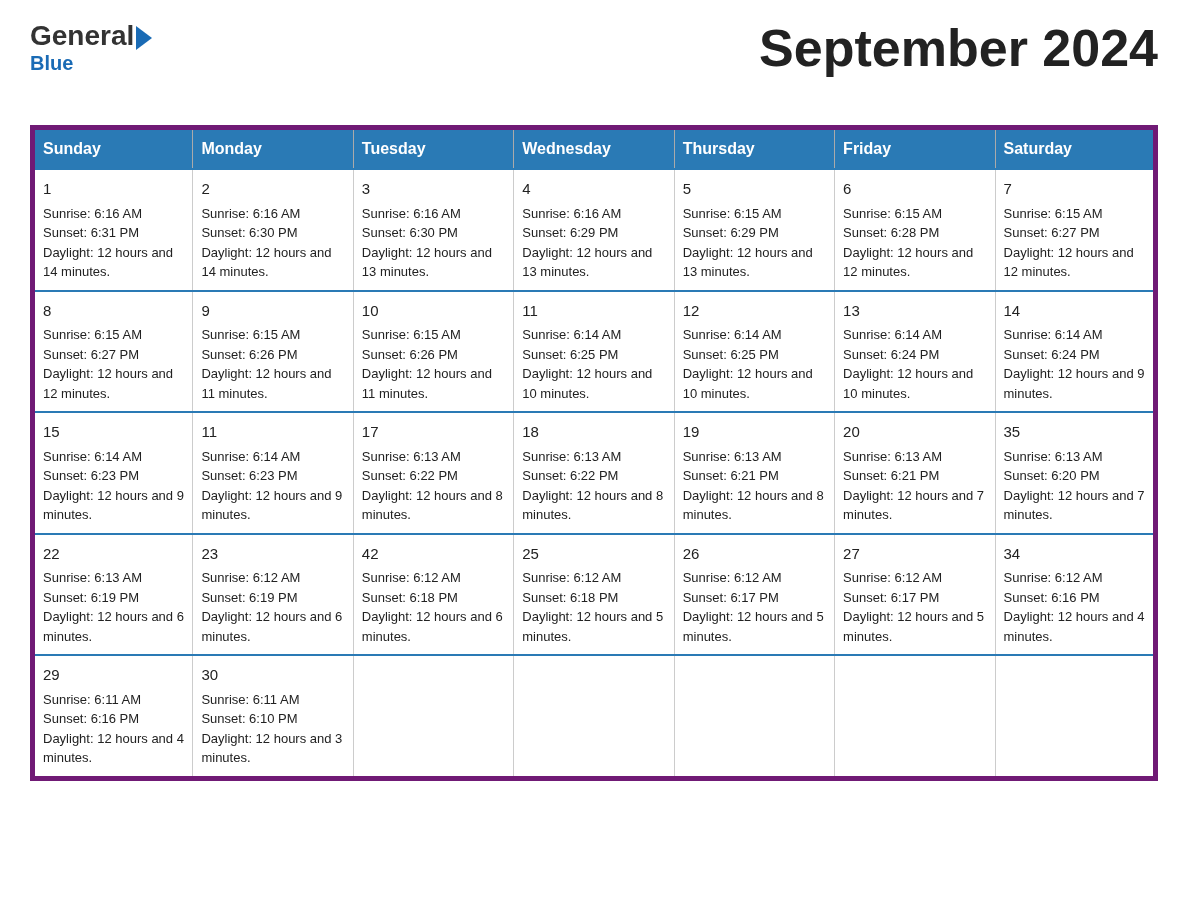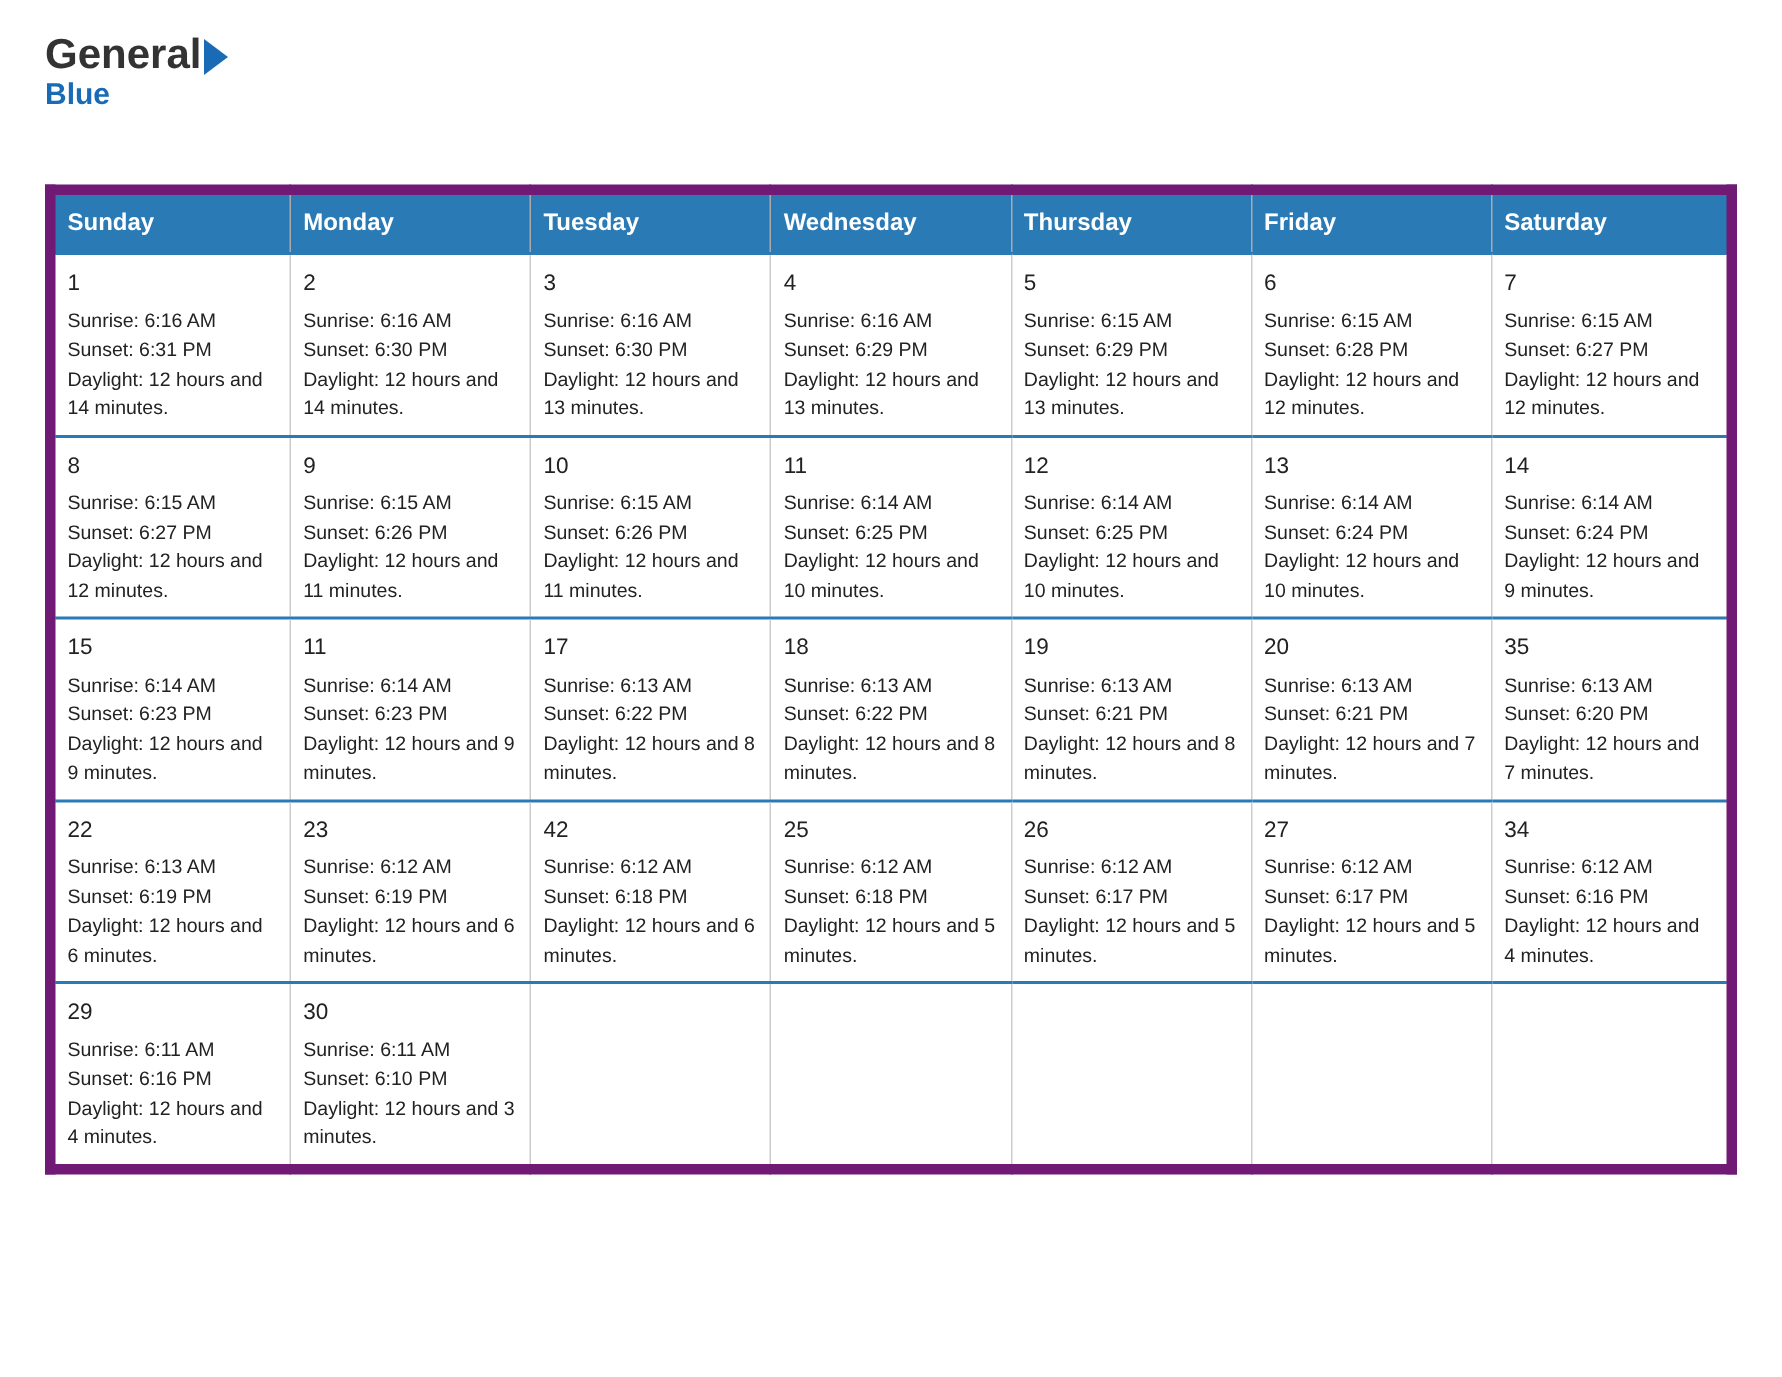--- a/index.html
+++ b/index.html
@@ -49,21 +49,21 @@
       line-height: 1.1;
     }
     .calendar-subtitle {
       font-size: 22px;
       color: #444;
       margin-top: 4px;
     }
     .calendar {
       width: 100%;
       border-collapse: collapse;
-      border: 7px solid #701a75;
+      border: 5px solid #701a75;
       margin-top: 48px;
     }
     .calendar th {
       background-color: #2a7ab5;
       color: #fff;
       font-size: 16px;
       font-weight: bold;
       padding: 10px 8px;
       text-align: left;
       border: 1px solid #aaa;
@@ -100,20 +100,21 @@
       <div style="display:flex;">
         <span class="logo-text-general">General</span>
         <div class="logo-arrow"></div>
       </div>
       <div style="margin-left:0;">
         <span class="logo-text-blue">Blue</span>
       </div>
     </div>
   </div>
   <div class="title-block">
+    <div class="calendar-title">September 2024</div>
   </div>
 </div>
 
 <table class="calendar">
   <thead>
     <tr>
     <th>Sunday</th>
         <th>Monday</th>
         <th>Tuesday</th>
         <th>Wednesday</th>

